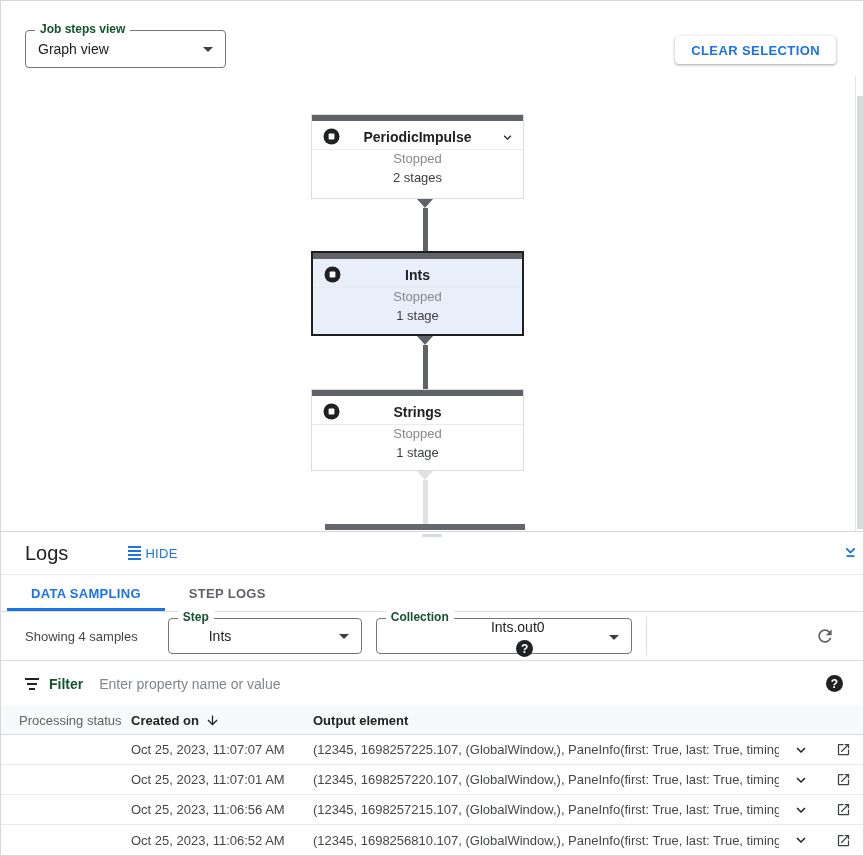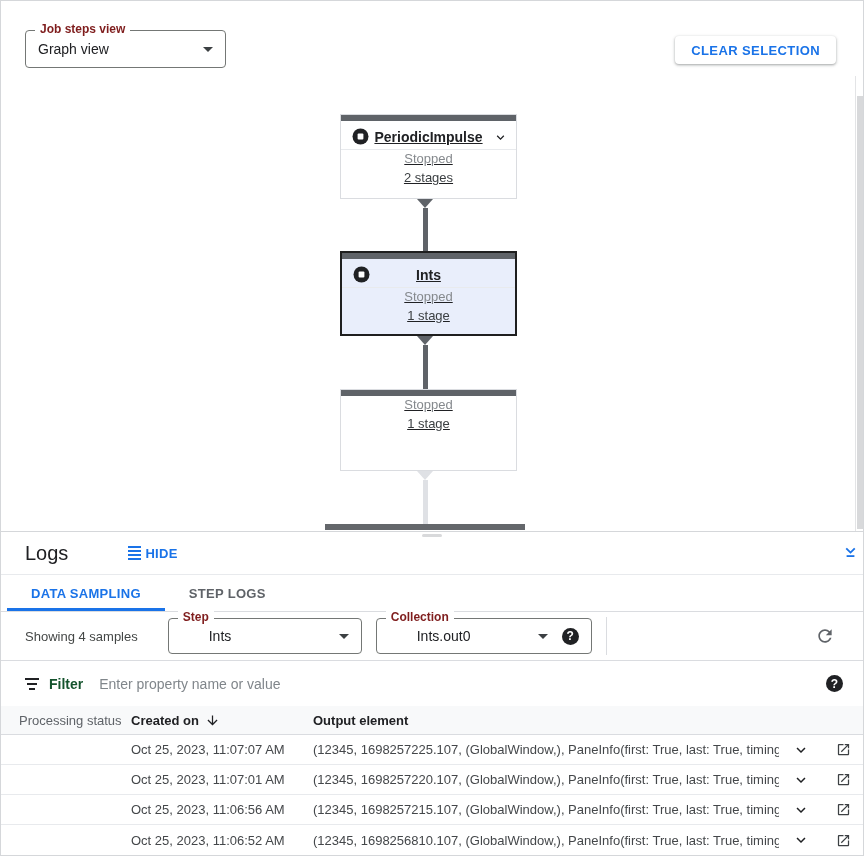--- a/index.html
+++ b/index.html
@@ -6,33 +6,33 @@
   html,body { background:#fff; }
   body { font-family:"Liberation Sans", sans-serif; color:#202124; }
   .page { position:relative; width:864px; height:856px; border:1px solid #d5d7da; background:#fff; overflow:hidden; }
 
   
   .graph-section { position:relative; width:100%; height:530px; background:#fff; }
 
   .mselect { position:relative; background:#fff; border:1px solid #747775; border-radius:4px;
              height:38px; display:flex; align-items:center; padding:0 12px; cursor:pointer; }
   .mselect .flabel { position:absolute; top:-9px; left:9px; background:#fff; padding:0 5px;
-             font-size:12px; font-weight:700; color:#7f1d1d; white-space:nowrap; }
+             font-size:12px; font-weight:700; color:#14532d; white-space:nowrap; }
   .mselect .val { font-size:14px; color:#202124; }
   .dd-arrow { width:0; height:0; border-left:5px solid transparent; border-right:5px solid transparent;
              border-top:5px solid #3c4043; margin-left:auto; }
   .steps-view { position:absolute; left:24px; top:29px; width:201px; }
 
   .clear-btn { position:absolute; right:27px; top:35px; height:28px; padding:0 16px;
              background:#fff; border:none; border-radius:4px; color:#1a73e8; font-size:13px;
              font-weight:700; letter-spacing:.4px; cursor:pointer; font-family:inherit;
              box-shadow:0 1px 2px rgba(60,64,67,.3), 0 1px 3px 1px rgba(60,64,67,.15); }
 
-  .gnode { position:absolute; left:339px; width:177px; background:#fff;
-           border:1px solid #dadce0; text-align:center; cursor:pointer;text-decoration:underline; }
+  .gnode { position:absolute; left:310px; width:213px; background:#fff;
+           border:1px solid #dadce0; text-align:center; cursor:pointer; }
   .gnode .topbar { height:6px; background:#5f6368; }
   .gnode .trow { position:relative; height:26px; display:flex; align-items:center; justify-content:center; margin-top:3px; }
   .gnode .ntitle { font-size:14px; font-weight:700; color:#202124; }
   .gnode .node-icon { position:absolute; left:11px; top:4px; }
   .gnode .node-chevron { position:absolute; right:8px; top:6px; }
   .gnode .nstatus { font-size:13px; color:#85898d; line-height:18px; }
   .gnode .nstages { font-size:13px; color:#3c4043; line-height:19px; }
   .gnode.selected { background:#e9eefb; border:2px solid #1f1f1f; }
 
   .gedge { position:absolute; left:324px; width:200px; display:flex; flex-direction:column; align-items:center; }
@@ -48,35 +48,35 @@
   .gscrollbar { position:absolute; right:0; top:75px; width:8px; height:455px; border-left:1px solid #e3e4e6; background:#fff; }
   .gscrollbar .thumb { position:absolute; left:1px; top:20px; width:7px; height:433px; background:#d8d9db; }
 
   
   .logs-panel { position:absolute; left:0; top:530px; width:100%; height:326px; background:#fff; border-top:1px solid #d5d7da; }
   .drag-handle { position:absolute; top:2px; left:50%; transform:translateX(-50%); width:20px; height:3px; background:#d8d9db; border-radius:2px; }
 
   .logs-header { height:42px; display:flex; align-items:center; padding:0 2px 0 24px; }
   .logs-title { font-size:20px; font-weight:400; color:#202124; }
   .hide-btn { display:flex; align-items:center; gap:4px; margin-left:60px; background:none; border:none;
-              color:#1a73e8; font-size:13px; font-weight:700; letter-spacing:.3px; cursor:pointer; font-family:inherit; }
+              color:#1a73e8; font-size:13px; font-weight:400; letter-spacing:.3px; cursor:pointer; font-family:inherit; }
   .hide-icon { display:flex; flex-direction:column; gap:2px; }
   .hide-icon i { display:block; width:13px; height:2px; background:#1a73e8; }
   .collapse-btn { margin-left:auto; background:none; border:none; cursor:pointer; padding:2px; }
 
   .tabs { display:flex; height:38px; border-top:1px solid #e8eaed; border-bottom:1px solid #dadce0; padding-left:6px; }
   .tab { display:flex; align-items:center; padding:0 24px; font-size:13px; font-weight:700;
          letter-spacing:.3px; color:#5f6368; cursor:pointer; }
   .tab.active { color:#1a73e8; box-shadow:inset 0 -3px 0 #1a73e8; }
 
   .toolbar { height:49px; display:flex; align-items:center; padding:0 26px 0 24px; border-bottom:1px solid #dadce0; }
   .showing { font-size:13px; color:#444746; white-space:nowrap; }
   .toolbar .mselect { height:36px;padding-left:40px; }
   .step-select { width:194px; margin-left:30px; }
-  .collection-select { width:216px; margin-left:14px; }
+  .collection-select { width:256px; margin-left:14px;flex-direction:column; }
   .help-badge { width:17px; height:17px; border-radius:50%; background:#202124; color:#fff;
                 font-size:12px; font-weight:700; display:flex; align-items:center; justify-content:center;
                 margin-left:14px; flex:0 0 auto; cursor:pointer; }
   .vdivider { width:1px; height:38px; background:#dadce0; margin-left:14px; }
   .refresh-btn { margin-left:auto; background:none; border:none; cursor:pointer; padding:2px; display:flex; }
 
   .filter-row { height:45px; display:flex; align-items:center; padding:0 20px 0 24px; }
   .filter-icon { display:flex; flex-direction:column; align-items:center; gap:3px; margin-right:10px; }
   .filter-icon i { display:block; height:2px; background:#202124; }
   .filter-icon i:nth-child(1){ width:14px; } .filter-icon i:nth-child(2){ width:10px; } .filter-icon i:nth-child(3){ width:6px; }
@@ -151,20 +151,29 @@
       <div class="nstages">1 stage</div>
     </div>
 
     <div class="gedge dark" style="top:335px; height:53px;">
       <span class="ehead"></span>
         <span class="eline"></span>
     </div>
 
     <div class="gnode" style="top:388px; height:82px;">
       <div class="topbar"></div>
+      <div class="trow">
+        <span class="node-icon">
+          <svg width="17" height="17" viewBox="0 0 17 17">
+              <circle cx="8.5" cy="8.5" r="8" fill="#202124"></circle>
+              <rect x="5.6" y="5.6" width="5.8" height="5.8" rx="1" fill="#fff"></rect>
+            </svg>
+        </span>
+        <span class="ntitle">Strings</span>
+      </div>
       <div class="nstatus">Stopped</div>
       <div class="nstages">1 stage</div>
     </div>
 
     <div class="gedge light" style="top:470px; height:53px;">
       <span class="ehead"></span>
         <span class="eline"></span>
     </div>
 
     <div class="partial-bar"></div>

